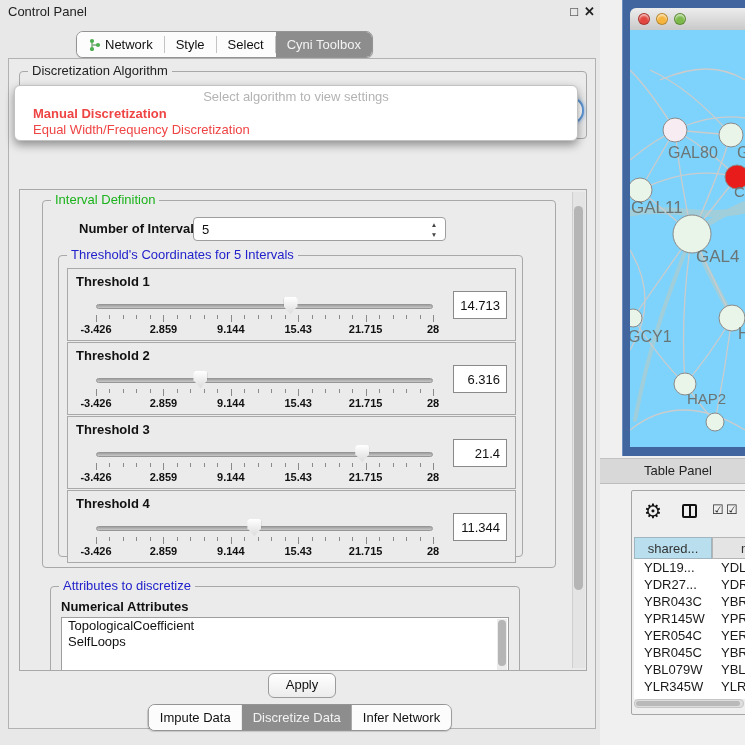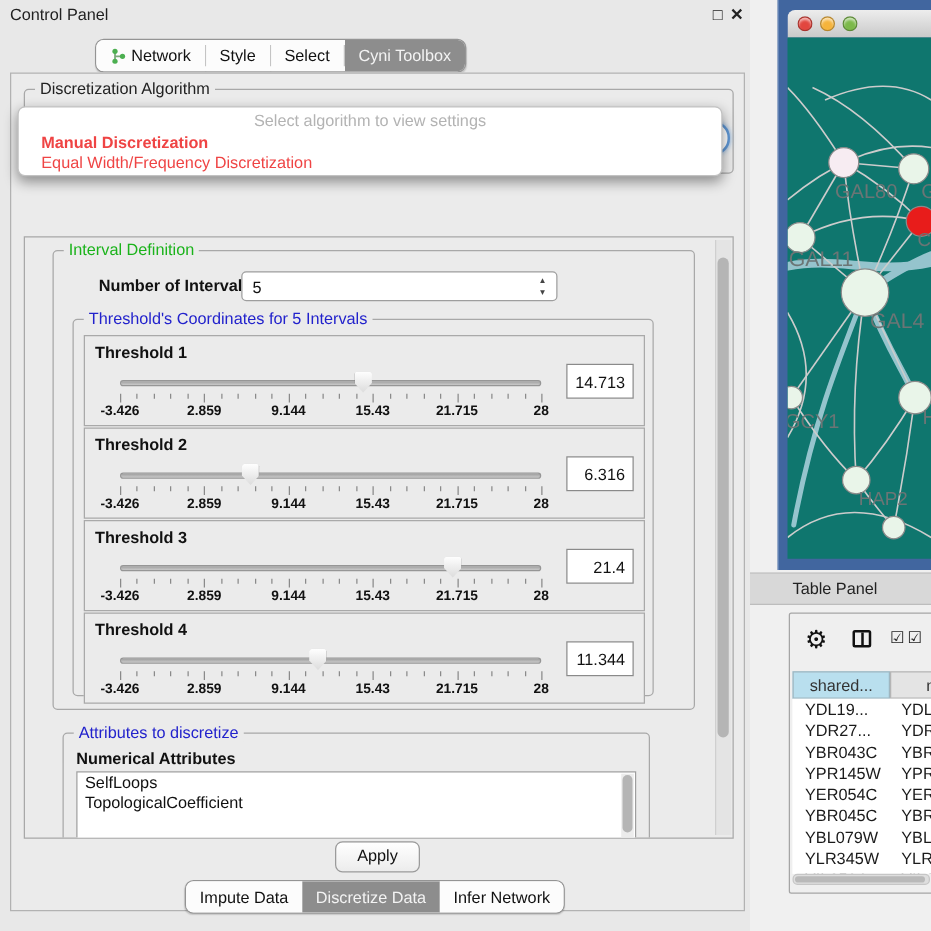--- a/index.html
+++ b/index.html
@@ -87,27 +87,27 @@
   
   #right-side{position:absolute;left:600px;top:0;width:145px;height:745px;background:#f0f0f0;}
   #net-frame{position:absolute;left:22px;top:0;width:123px;height:456px;background:#41669f;
              box-shadow:inset 1px 0 0 #6c8cbc;}
   #net-titlebar{position:absolute;left:8px;top:8px;width:115px;height:22px;
                 background:linear-gradient(#ededed,#c9c9c9);border-radius:6px 0 0 0;
                 border-bottom:1px solid #9a9a9a;}
   .tlight{position:absolute;top:5px;width:12px;height:12px;border-radius:50%;
           border:1px solid rgba(0,0,0,.25);box-sizing:border-box;
           box-shadow:inset 0 2px 2px rgba(255,255,255,.6);}
-  #net-canvas{position:absolute;left:8px;top:30px;width:115px;height:417px;background:#0f766e;overflow:hidden;}
+  #net-canvas{position:absolute;left:8px;top:30px;width:115px;height:417px;background:#7dd3fc;overflow:hidden;}
   #net-canvas svg{display:block;}
   .nlabel{fill:#6b7575;font-family:"Liberation Sans",sans-serif;}
   
   #tp-header{position:absolute;left:0;top:458px;width:145px;height:24px;background:#d8d8d8;
              border-top:1px solid #c2c2c2;border-bottom:1px solid #bdbdbd;}
-  #tp-header span{position:absolute;left:34px;top:4px;font-size:13px;color:#222;}
+  #tp-header span{position:absolute;left:44px;top:4px;font-size:13px;color:#222;}
   #tpanel{position:absolute;left:31px;top:490px;width:114px;height:223px;background:#efefef;
           border:1px solid #a5a5a5;border-radius:2px;overflow:hidden;}
   #tp-toolbar{position:absolute;left:0;top:0;width:114px;height:44px;}
   #gear-ic{position:absolute;left:12px;top:8px;font-size:20px;color:#111;}
   #col-ic{position:absolute;left:50px;top:13px;width:15px;height:14px;border:2px solid #111;
           border-radius:2px;box-sizing:border-box;}
   #col-ic:after{content:"";position:absolute;left:4.5px;top:0;width:2px;height:10px;background:#111;}
   .chk-ic{position:absolute;top:11px;font-size:13px;color:#222;}
   #tp-headrow{position:absolute;left:0;top:46px;width:160px;height:22px;}
   .hcell{position:absolute;top:0;height:22px;line-height:22px;font-size:13px;color:#333;
@@ -367,22 +367,22 @@
     <div class="th-value">11.344</div>
   </div>
             </div>
         </div>
       </div>
 
       <div class="fieldset" id="attrs-fieldset" style="left:30px;top:396px;width:468px;height:120px;">
         <span class="legend blue">Attributes to discretize</span>
         <span id="attrs-label">Numerical Attributes</span>
         <div id="attr-list">
-          <div class="attr-item">SelfLoops</div>
-            <div class="attr-item">TopologicalCoefficient</div>
+          <div class="attr-item">TopologicalCoefficient</div>
+            <div class="attr-item">SelfLoops</div>
             <div id="attr-vscroll">
               <div class="thumb"></div>
             </div>
         </div>
       </div>
 
       <div class="vscroll">
         <div class="thumb" style="top:14px;height:384px;"></div>
       </div>
     </div>

